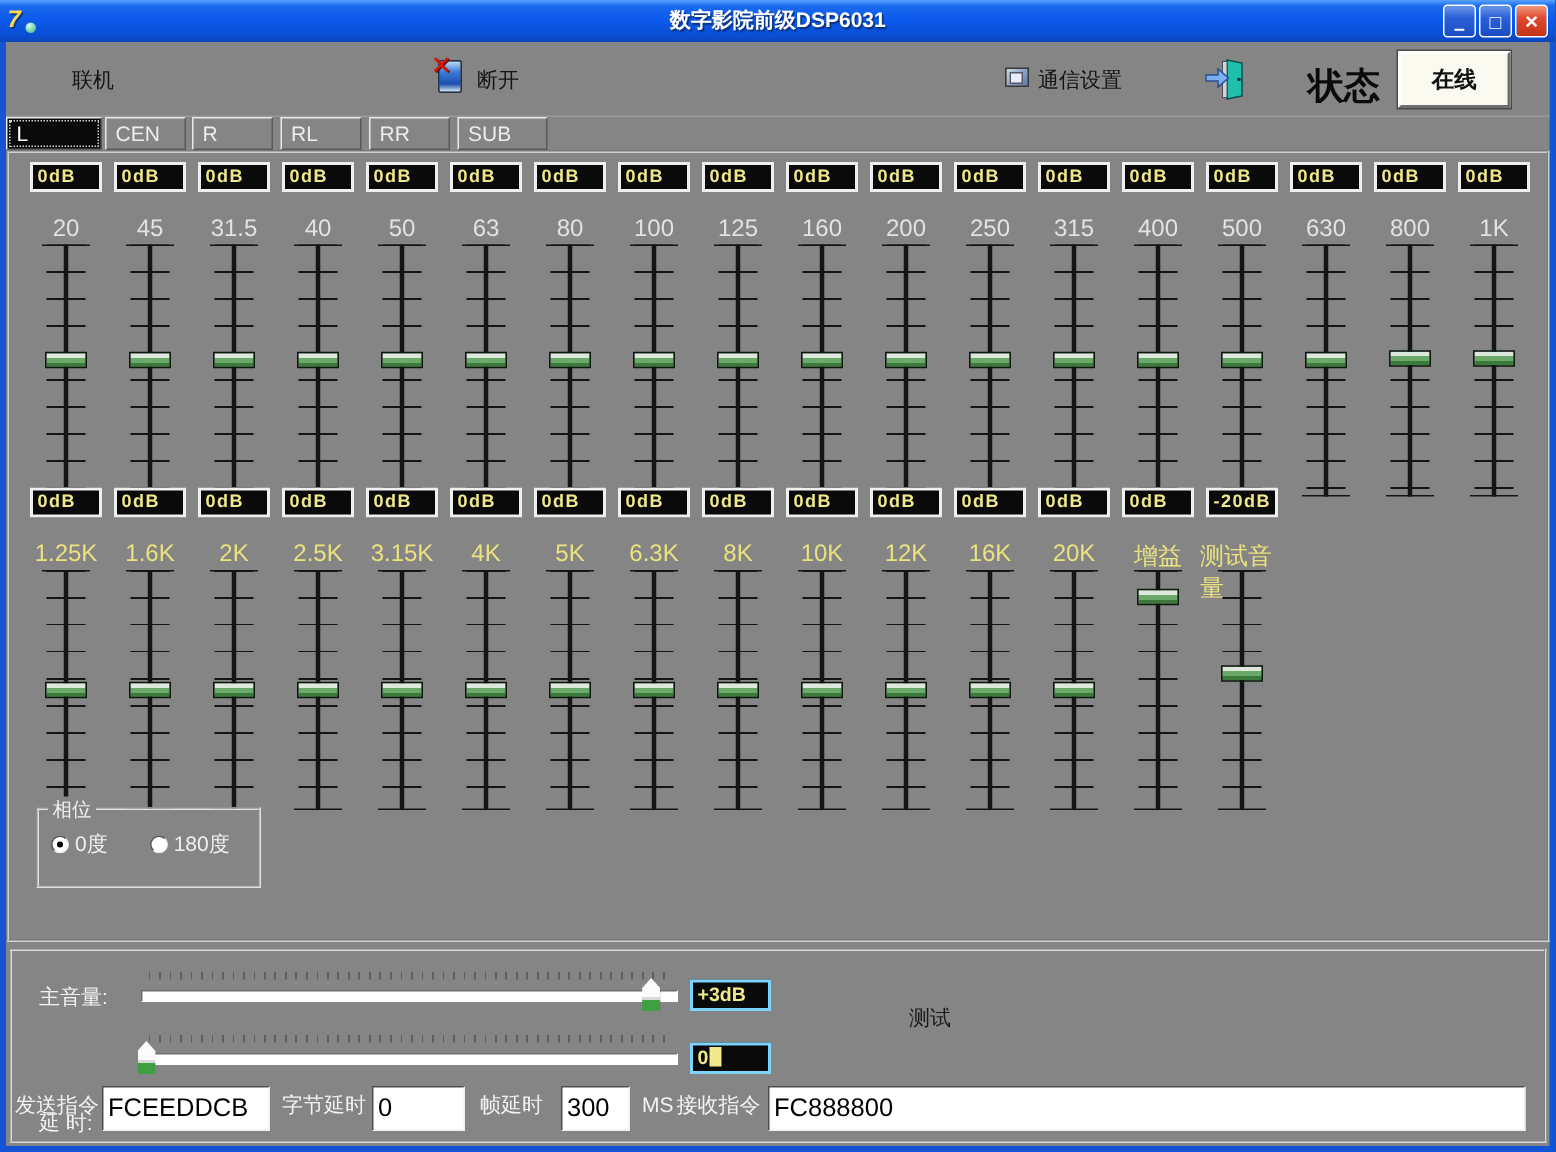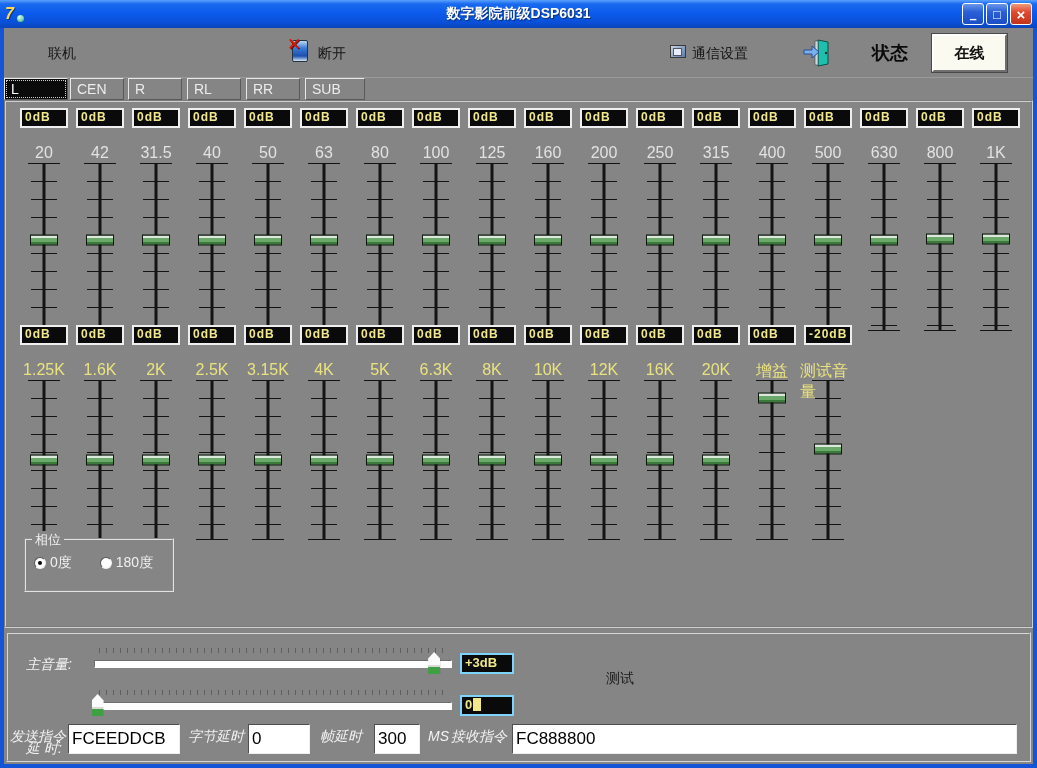--- a/index.html
+++ b/index.html
@@ -25,21 +25,21 @@
   #content{position:absolute;left:4px;top:28px;width:1029px;height:736px;background:#858585;}
   
   #toolbar{position:absolute;left:0;top:0;width:100%;height:50px;background:#858585;border-bottom:1px solid #9a9a9a;}
   .tool-text{position:absolute;font-size:14px;color:#151515;}
   #disconnect-icon{position:absolute;left:288px;top:12px;width:16px;height:22px;
     background:linear-gradient(180deg,#bcd8f2 0%,#3c7cd8 35%,#1c4fae 75%,#d8e8f2 100%);border:1px solid #234;border-radius:2px;}
   #disconnect-x{position:absolute;left:283px;top:6px;color:#d81800;font-size:17px;font-weight:bold;text-shadow:1px 1px 0 #611;}
   #comm-icon{position:absolute;left:666px;top:17px;width:16px;height:13px;border:1px solid #3a3a3a;
     background:linear-gradient(135deg,#cfd8df 0%,#8fa6c8 50%,#5f7aa8 100%);}
   #comm-icon::after{content:"";position:absolute;left:2px;top:2px;width:7px;height:6px;background:#e8eef8;border:1px solid #556;}
-  #status-label{position:absolute;left:868px;top:13px;font-size:18px;font-weight:bold;color:#0a0a0a;}
+  #status-label{position:absolute;left:868px;top:13px;font-size:24px;font-weight:bold;color:#0a0a0a;}
   #online-button{position:absolute;left:928px;top:6px;width:75px;height:38px;background:#fbfaf0;
     border:2px solid;border-color:#ffffff #6f6f6f #6f6f6f #ffffff;box-shadow:0 0 0 1px #4a4a4a;
     font-size:15px;font-weight:bold;color:#111;display:flex;align-items:center;justify-content:center;}
   
   #tab-bar{position:absolute;left:0;top:50px;width:100%;height:22px;}
   .tab{position:absolute;top:0;height:22px;padding:2px 6px;font-size:14px;color:#ececec;
     border:1px solid;border-color:#e8e8e8 #5a5a5a #5a5a5a #e8e8e8;background:#858585;}
   .tab.selected{background:#0a0a0a;color:#fff;outline:1px dotted #cfcfcf;outline-offset:-3px;}
   
   #main-panel{position:absolute;left:0;top:72px;width:1029px;height:528px;border:2px groove #cfcfcf;background:#858585;}
@@ -67,21 +67,21 @@
   
   #phase-box{position:absolute;left:18px;top:436px;width:150px;height:54px;border:2px groove #e2e2e2;}
   #phase-legend{position:absolute;left:6px;top:-9px;background:#858585;padding:0 3px;color:#f0f0f0;font-size:13px;}
   #phase-options{position:absolute;left:8px;top:14px;display:flex;gap:28px;}
   .radio-item{display:flex;align-items:center;gap:4px;}
   .radio{width:12px;height:12px;border-radius:50%;background:#fff;border:1px solid;border-color:#555 #eee #eee #555;position:relative;}
   .radio.checked::after{content:"";position:absolute;left:3px;top:3px;width:4px;height:4px;border-radius:50%;background:#000;}
   .radio-label{color:#f0f0f0;font-size:14px;}
   
   #bottom-panel{position:absolute;left:2px;top:604px;width:1025px;height:130px;border:2px groove #d8d8d8;background:#858585;}
-  .b-label{position:absolute;font-size:14px;color:#f2f2f2;font-style:italic;}
+  .b-label{position:absolute;font-size:14px;color:#f2f2f2;}
   .hslider{position:absolute;width:358px;height:30px;}
   .hticks{position:absolute;top:2px;left:5px;right:5px;height:5px;
     background:repeating-linear-gradient(to right,#5f5f5f 0 1px,transparent 1px 7px);}
   .htrack{position:absolute;top:14px;left:0;right:0;height:8px;background:#fff;
     border:1px solid;border-color:#6e6e6e #fdfdfd #fdfdfd #6e6e6e;}
   .hthumb{position:absolute;top:6px;width:12px;height:22px;margin-left:-6px;
     clip-path:polygon(50% 0,100% 30%,100% 100%,0 100%,0 30%);
     background:linear-gradient(180deg,#fbfbfb 0 58%,#d9d9d9 58% 68%,#3fa043 68% 100%);
     filter:drop-shadow(1px 1px 0 #3f3f3f);}
   .valbox{position:absolute;width:54px;height:21px;background:#0a0a0a;border:2px solid #7dd3fc;
@@ -149,21 +149,21 @@
             <div class="dbbox">0dB</div>
             <div class="freq">20</div>
             <div class="vslider">
               <div class="vticks"></div>
               <div class="vtrack"></div>
               <div class="vthumb" style="top: 46%;"></div>
             </div>
           </div>
           <div class="eq-col">
             <div class="dbbox">0dB</div>
-            <div class="freq">42</div>
+            <div class="freq">45</div>
             <div class="vslider">
               <div class="vticks"></div>
               <div class="vtrack"></div>
               <div class="vthumb" style="top: 46%;"></div>
             </div>
           </div>
           <div class="eq-col">
             <div class="dbbox">0dB</div>
             <div class="freq">31.5</div>
             <div class="vslider">

